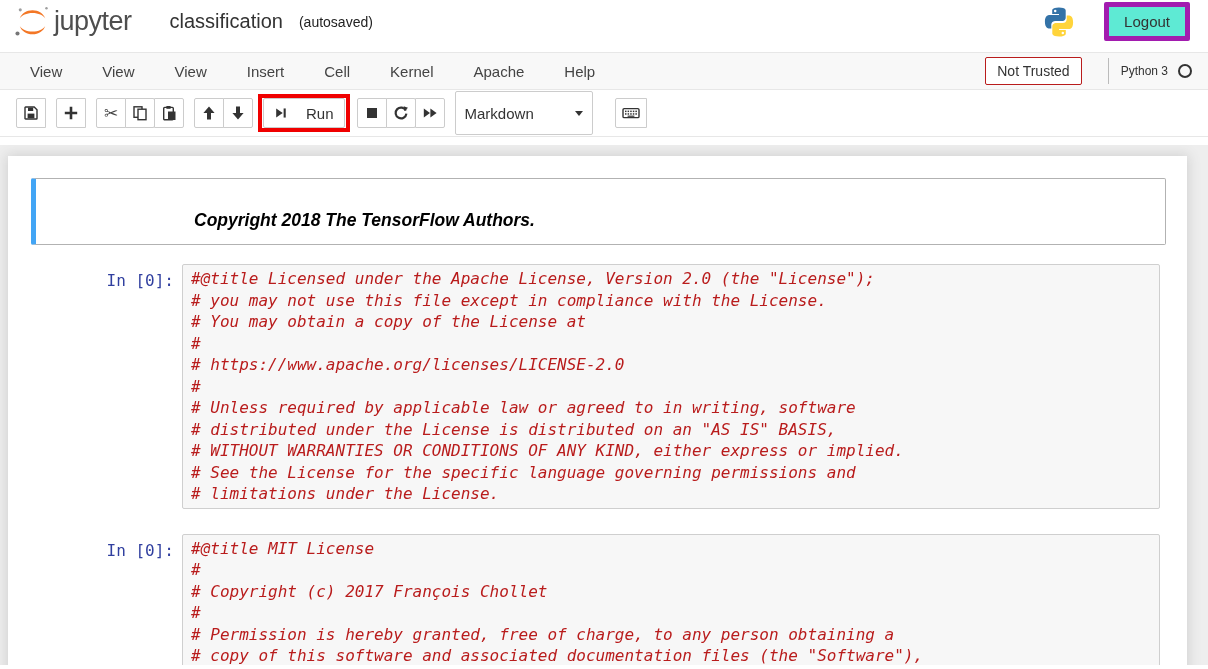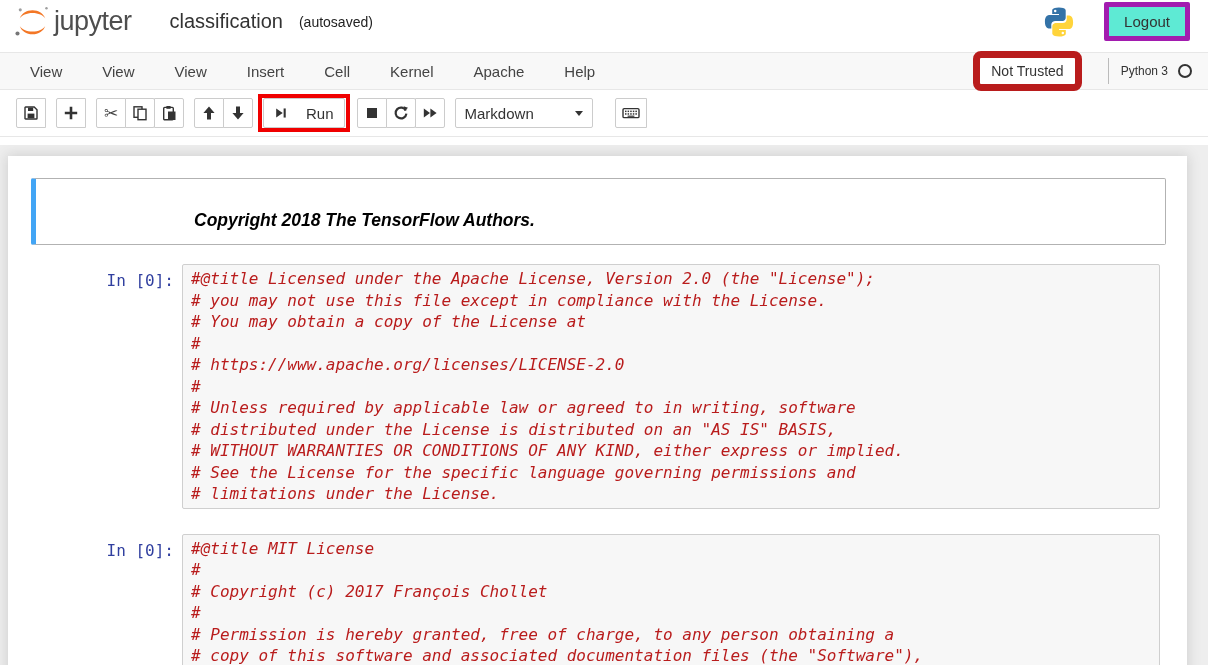--- a/index.html
+++ b/index.html
@@ -28,21 +28,21 @@
     padding: 6px 15px; cursor: pointer;
   }
   
   .menubar {
     height: 37px; background: #f8f8f8; border-bottom: 1px solid #e7e7e7;
     display: flex; align-items: center; padding: 0 16px 0 10px;
   }
   .menu-item { font-size: 15px; color: #444; padding: 8px 20px; cursor: pointer; }
   .trust-btn {
     margin-left: auto; font-size: 14px; color: #333; background: #fff;
-    border: 7px solid #b91c1c; border-radius: 8px; padding: 5px 11px; margin-right: 26px;
+    border: 1px solid #b91c1c; border-radius: 2px; padding: 5px 11px; margin-right: 26px;
   }
   .kernel-divider { width: 1px; height: 26px; background: #bbb; margin-right: 12px; }
   .kernel-name { font-size: 12px; color: #333; margin-right: 10px; }
   .kernel-circle { width: 14px; height: 14px; border: 2px solid #333; border-radius: 50%; }
   
   .toolbar {
     height: 47px; background: #fff; border-bottom: 1px solid #e7e7e7;
     display: flex; align-items: center; padding: 0 16px; 
   }
   .btn-group { display: flex; margin-right: 10px; }
@@ -54,21 +54,21 @@
   .btn-group .tbtn + .tbtn { margin-left: -1px; border-radius: 0 2px 2px 0; }
   .btn-group .tbtn:first-child { border-radius: 2px 0 0 2px; }
   .run-wrap { position: relative; margin-right: 12px; }
   .run-btn { font-size: 15px; gap: 18px; padding: 0 10px; }
   .run-annotation {
     position: absolute; left: -5px; top: -4px; right: -5px; bottom: -4px;
     border: 4px solid #f00000; pointer-events: none;
   }
   .scissors { font-size: 17px; color: #444; line-height: 1; }
   .cell-type-select {
-    height: 30px; width: 138px; background: #fff; border: 1px solid #ccc;
+    height: 44px; width: 138px; background: #fff; border: 1px solid #ccc;
     border-radius: 2px; display: flex; align-items: center; justify-content: space-between;
     padding: 0 9px; font-size: 15px; color: #333; cursor: pointer; margin-right: 22px;
   }
   .caret-down {
     width: 0; height: 0;
     border-left: 4.5px solid transparent; border-right: 4.5px solid transparent;
     border-top: 5.5px solid #333;
   }
   
   .white-gap { height: 8px; background: #fff; }

